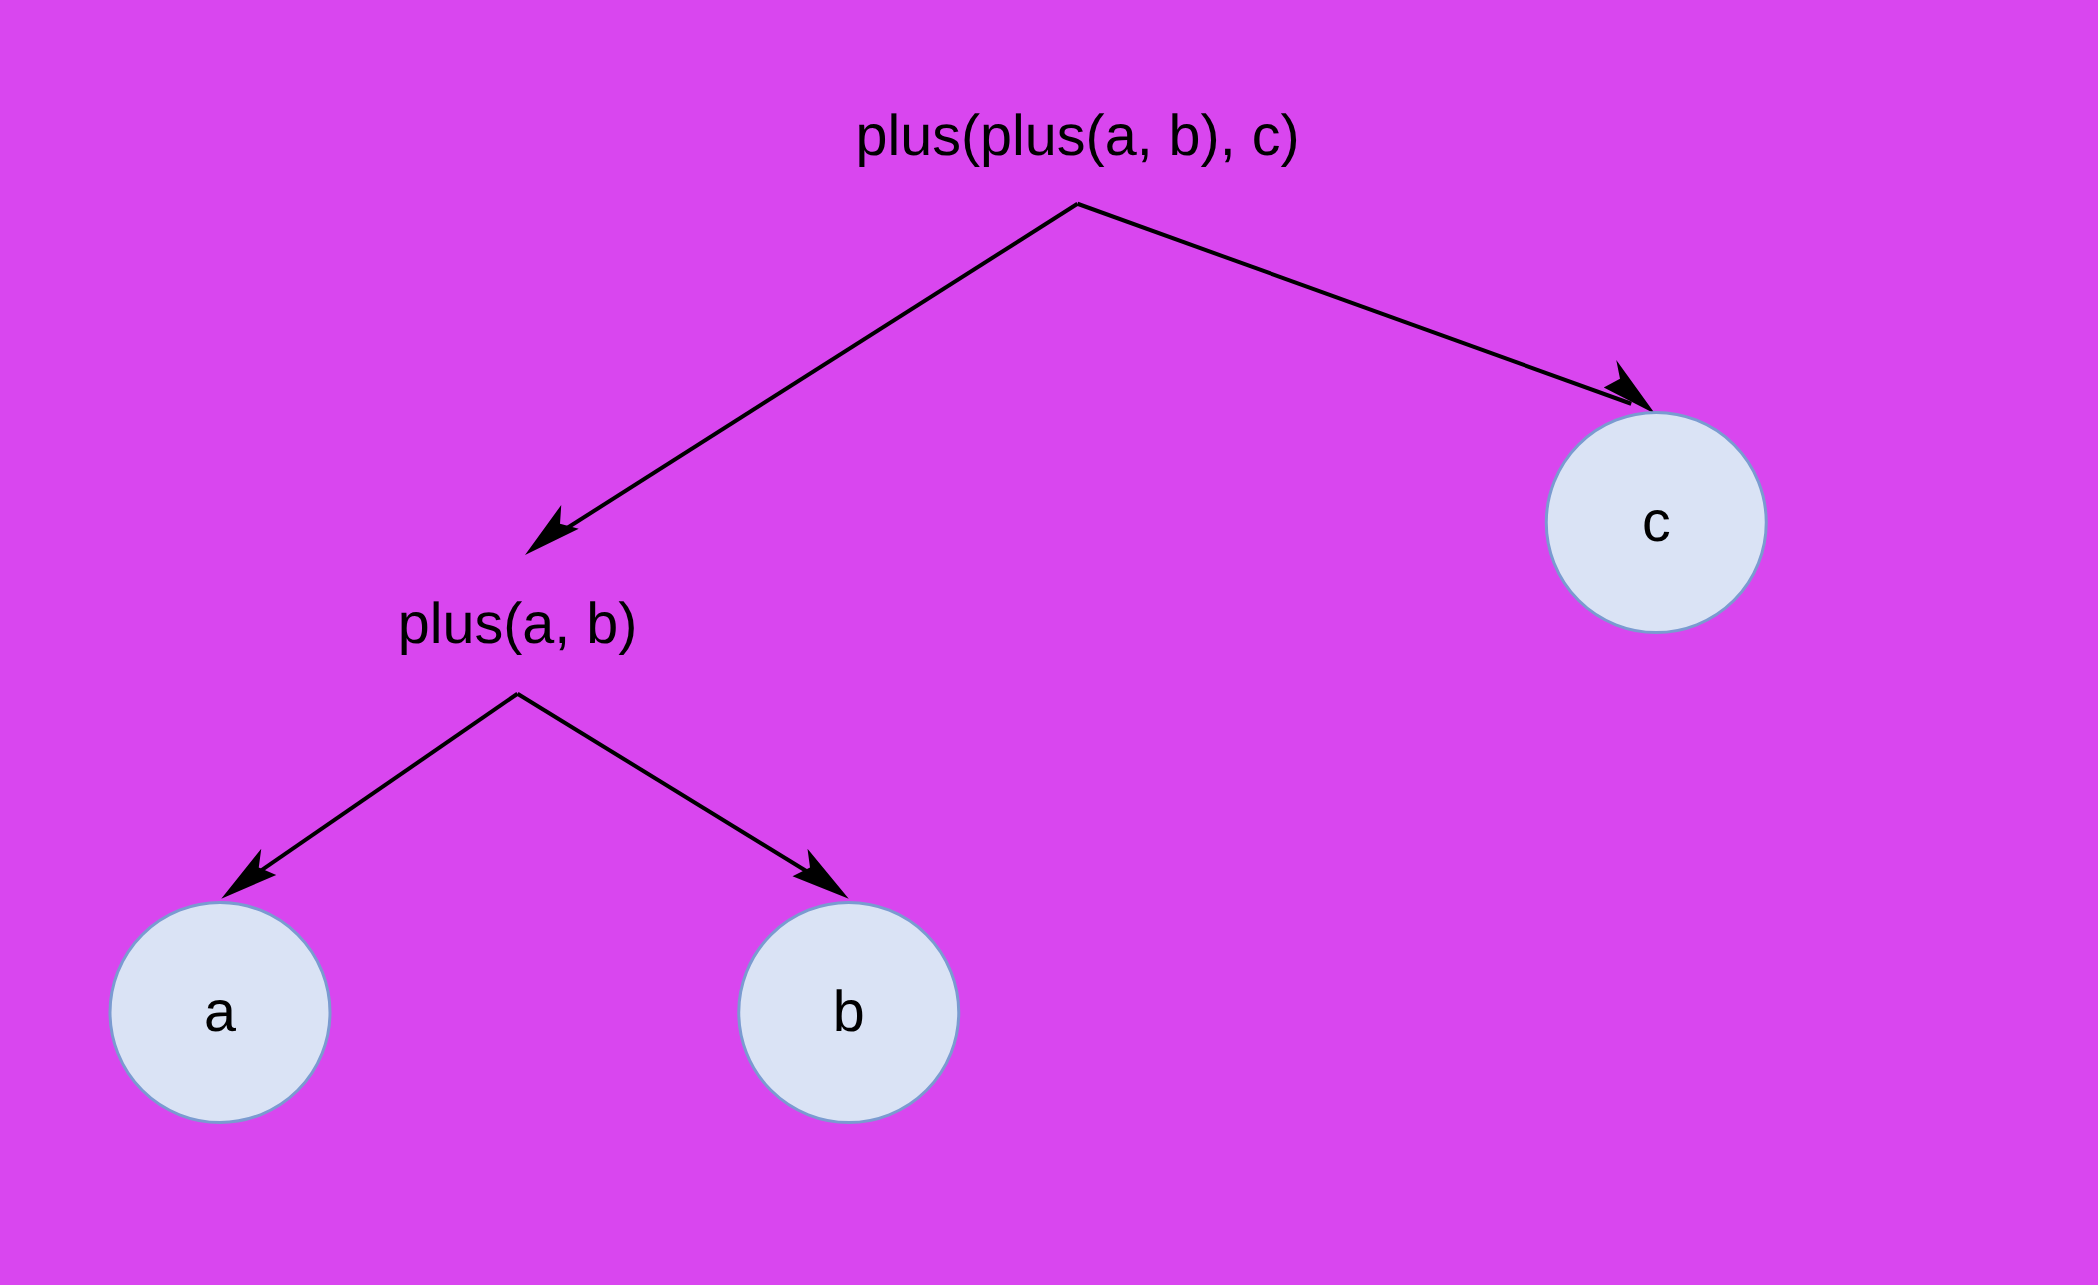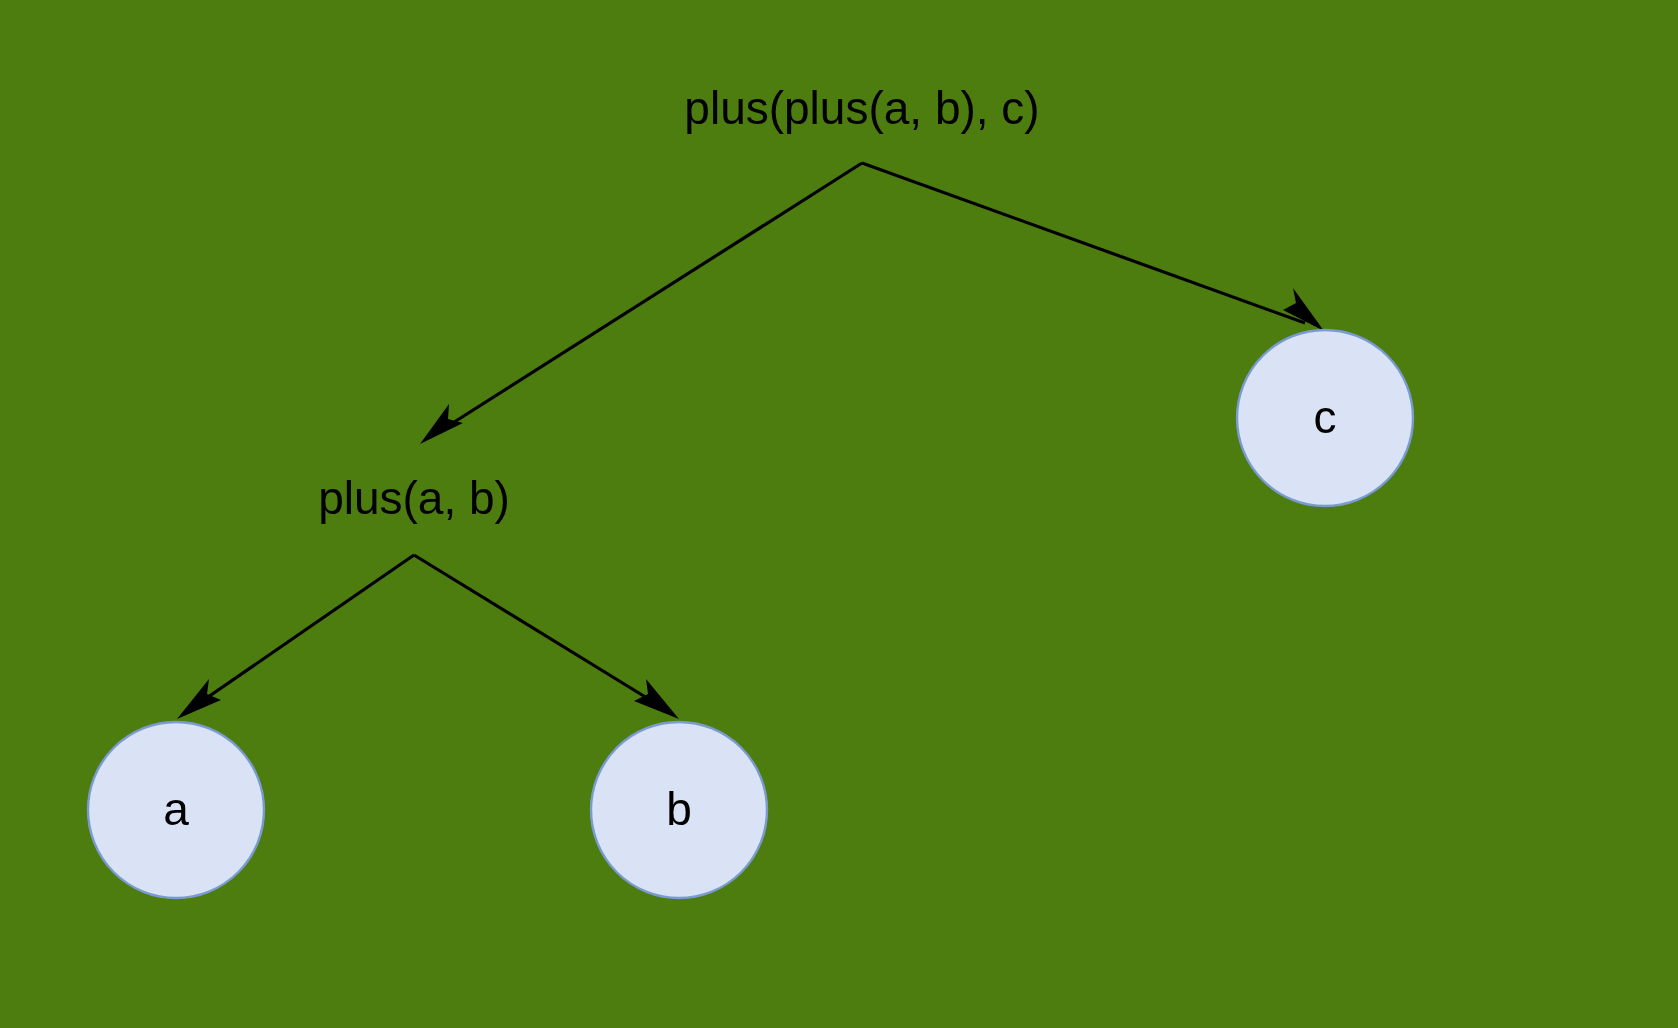--- a/index.html
+++ b/index.html
@@ -4,21 +4,21 @@
 <style>
   html, body {
     margin: 0;
     padding: 0;
     background: #ffffff;
   }
   #canvas {
     position: relative;
     width: 1678px;
     height: 1028px;
-    background: #4d7c0f;
+    background: #d946ef;
     overflow: hidden;
     font-family: "Liberation Sans", sans-serif;
   }
   #tree-svg {
     position: absolute;
     top: 0;
     left: 0;
     width: 1678px;
     height: 1028px;
   }

